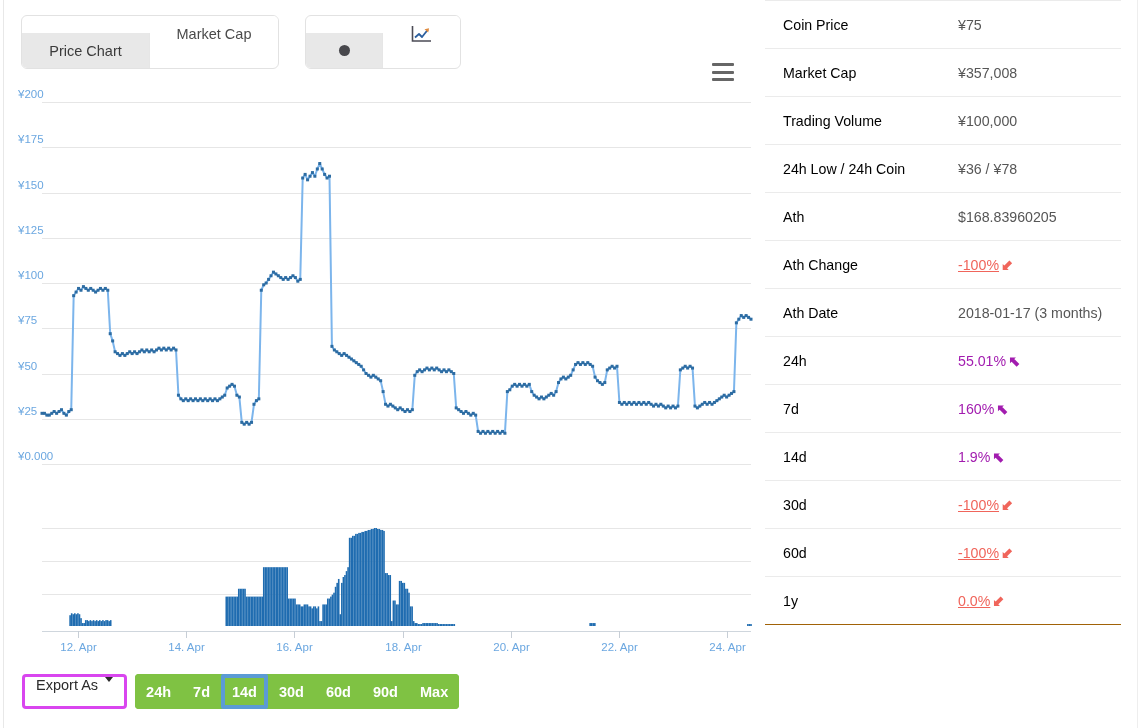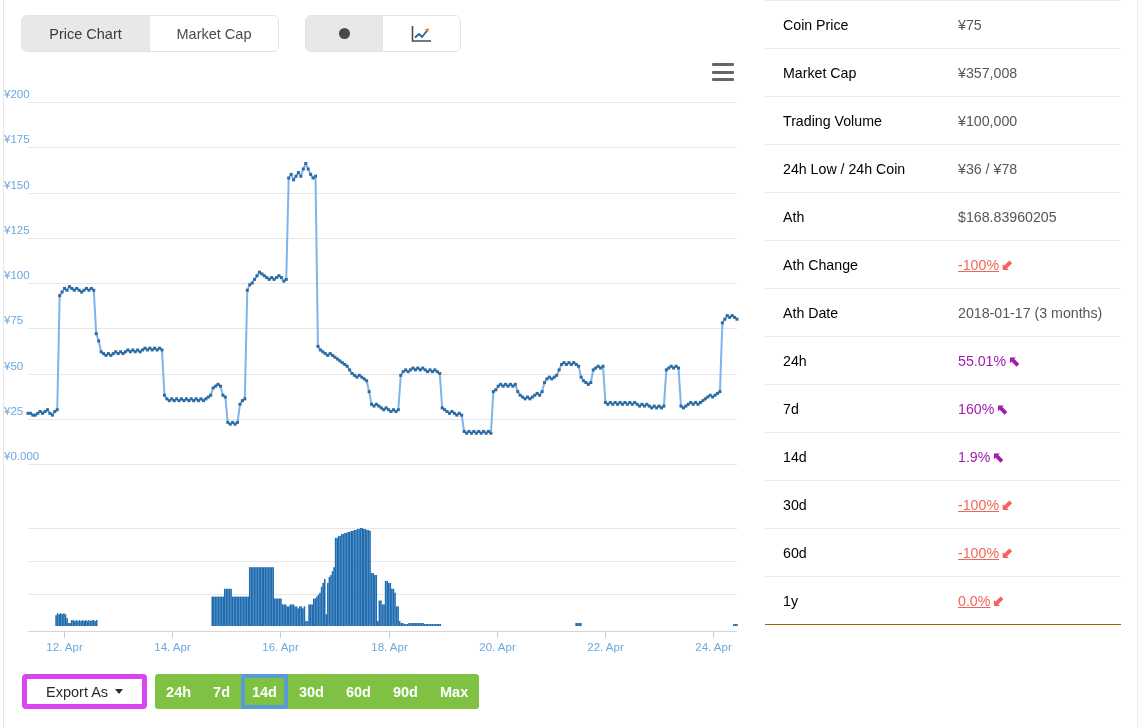--- a/index.html
+++ b/index.html
@@ -51,21 +51,21 @@
     border-right: 1px solid #e6e6e6;
     padding: 0 14px;
     height: 35px;
     min-width: 60px;
     display: flex; align-items: center; justify-content: center;
     cursor: pointer;
     font-family: "Liberation Sans", sans-serif;
     white-space: nowrap;
   }
   .btn-group .tgl:last-child { border-right: none; }
-  .btn-group .tgl.active { background: #e8e8e8; color: #3b3b3b; }
+  .btn-group .tgl.active { background: #e8e8e8; color: #3b3b3b; margin-top: 17px; }
   .tabs-main .tgl { width: 128px; }
   .tabs-type .tgl { width: 77px; }
 
   .icon-dot {
     width: 11px; height: 11px; border-radius: 50%;
     background: #48484d; display: block;
   }
   .icon-linechart { display: block; }
 
   
@@ -74,21 +74,21 @@
     width: 22px; height: 18px;
     display: flex; flex-direction: column; justify-content: space-between;
     cursor: pointer;
   }
   .hamburger span {
     display: block; height: 3px; width: 22px; background: #666; border-radius: 1px;
   }
 
   
   .chart-wrap {
-    position: absolute; left: 0; top: 88px;
+    position: absolute; left: 14px; top: 88px;
     width: 760px; height: 570px;
   }
   svg { display: block; }
   .ytick, .xtick {
     fill: #6ba7e0;
     font-size: 11.5px;
     font-family: "Liberation Sans", sans-serif;
   }
   .gridline { stroke: #e6e6e6; stroke-width: 1; shape-rendering: crispEdges; }
   .axisline { stroke: #cfd6dd; stroke-width: 1; shape-rendering: crispEdges; }
@@ -99,28 +99,28 @@
   }
   .volbar { fill: #1f6cb0; }
 
   
   .bottom-bar {
     position: absolute; left: 22px; top: 674px;
     display: flex; align-items: center; gap: 3px;
   }
   .export-btn {
     height: 35px;
-    padding: 0 19px;
-    border: 5px solid #d946ef;
+    padding: 0 11px;
+    border: 3px solid #d946ef;
     border-radius: 4px;
     background: #fff;
     color: #2b2b2b;
     font-size: 14.5px;
     font-family: "Liberation Sans", sans-serif;
-    display: flex; align-items: center; gap: 7px;
+    display: flex; align-items: flex-start; gap: 7px;
     cursor: pointer;
   }
   .caret {
     width: 0; height: 0;
     border-left: 4.5px solid transparent;
     border-right: 4.5px solid transparent;
     border-top: 5px solid #2b2b2b;
     display: block;
   }
   .range-group {

